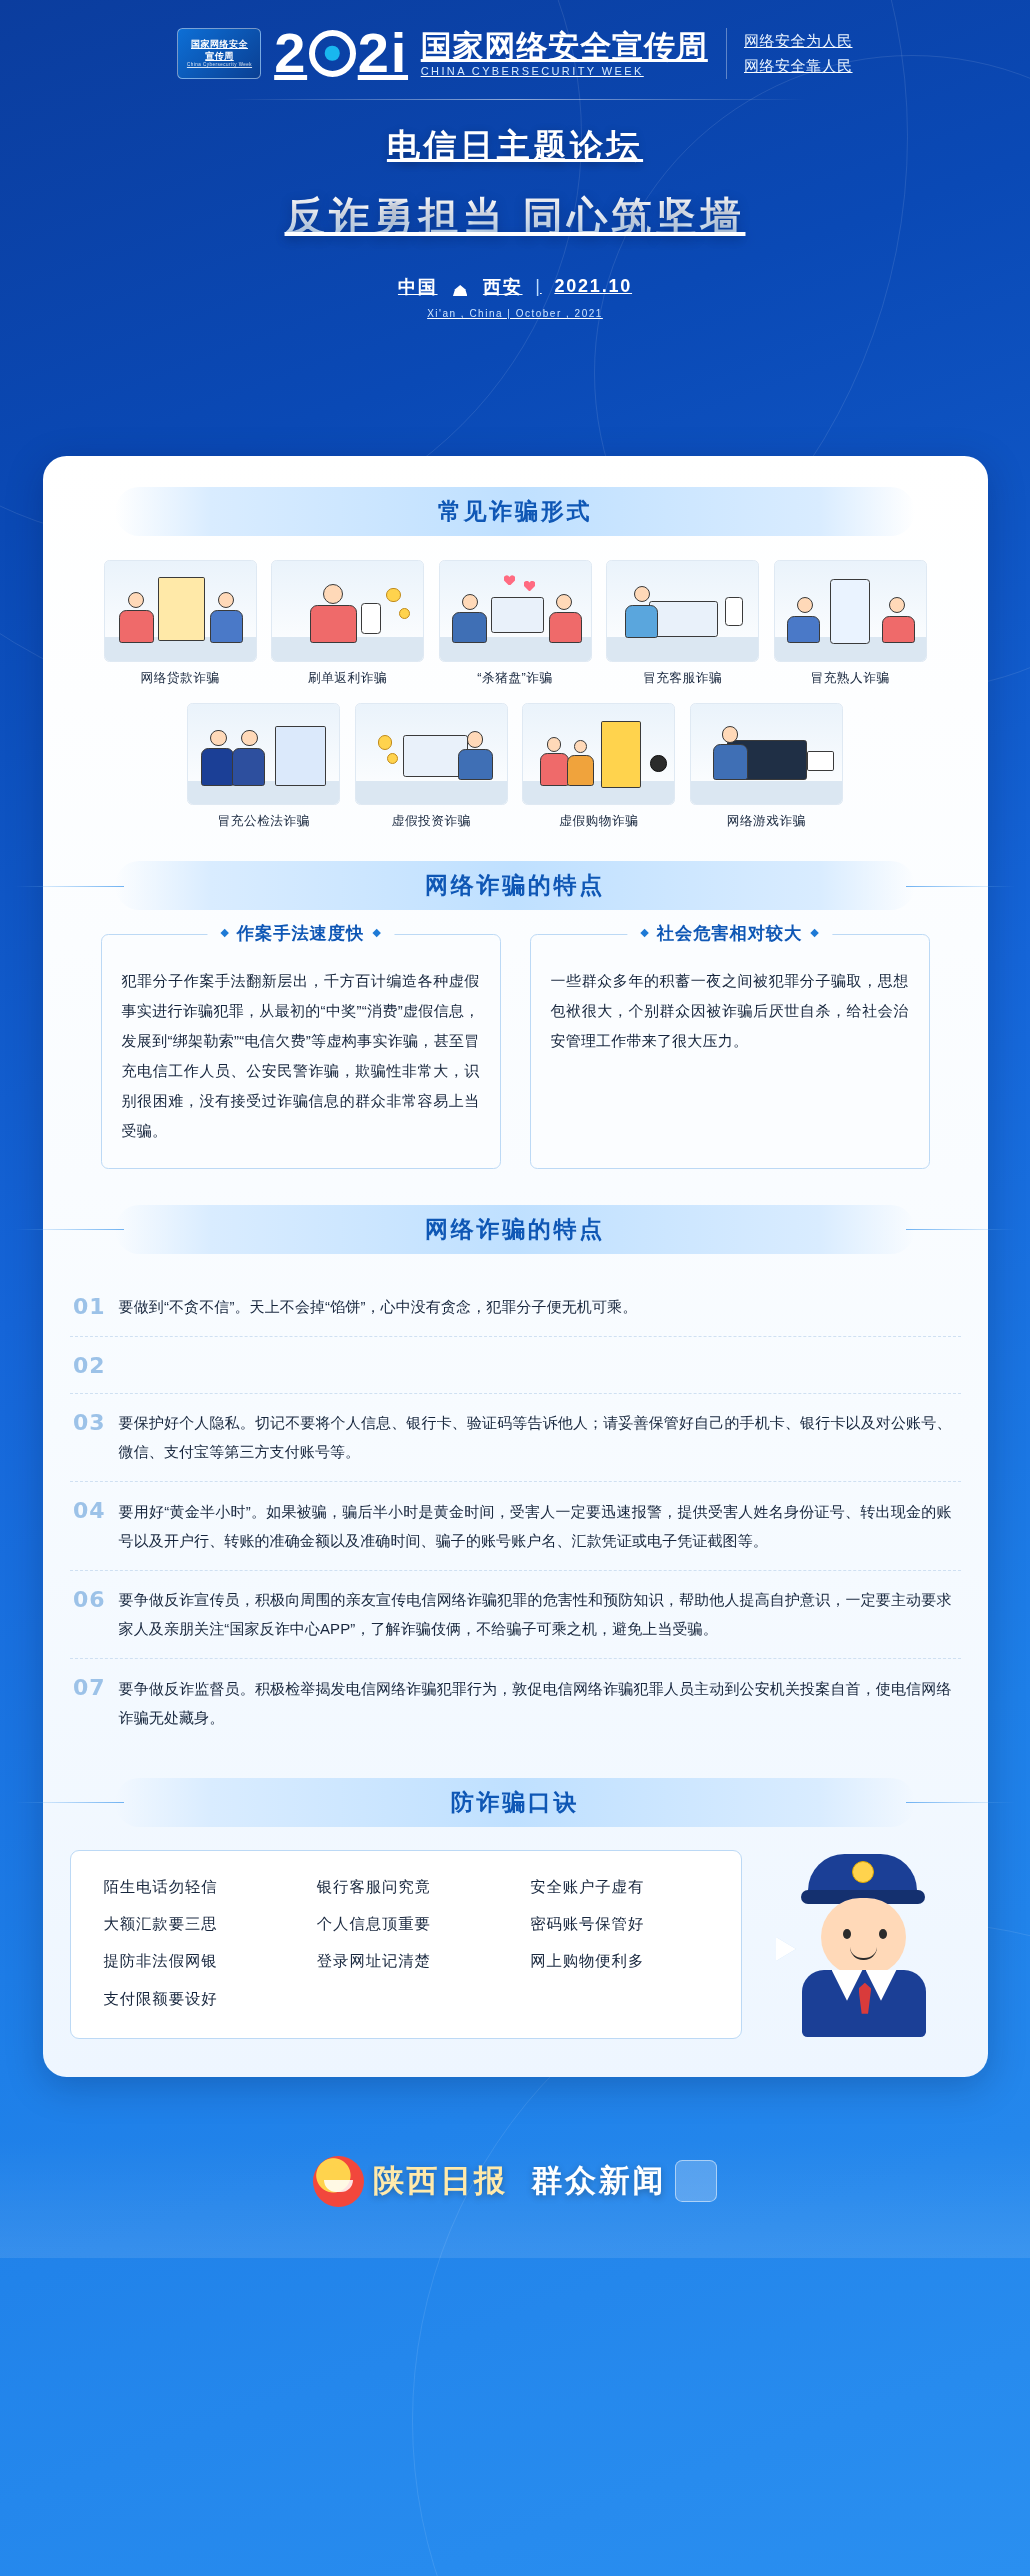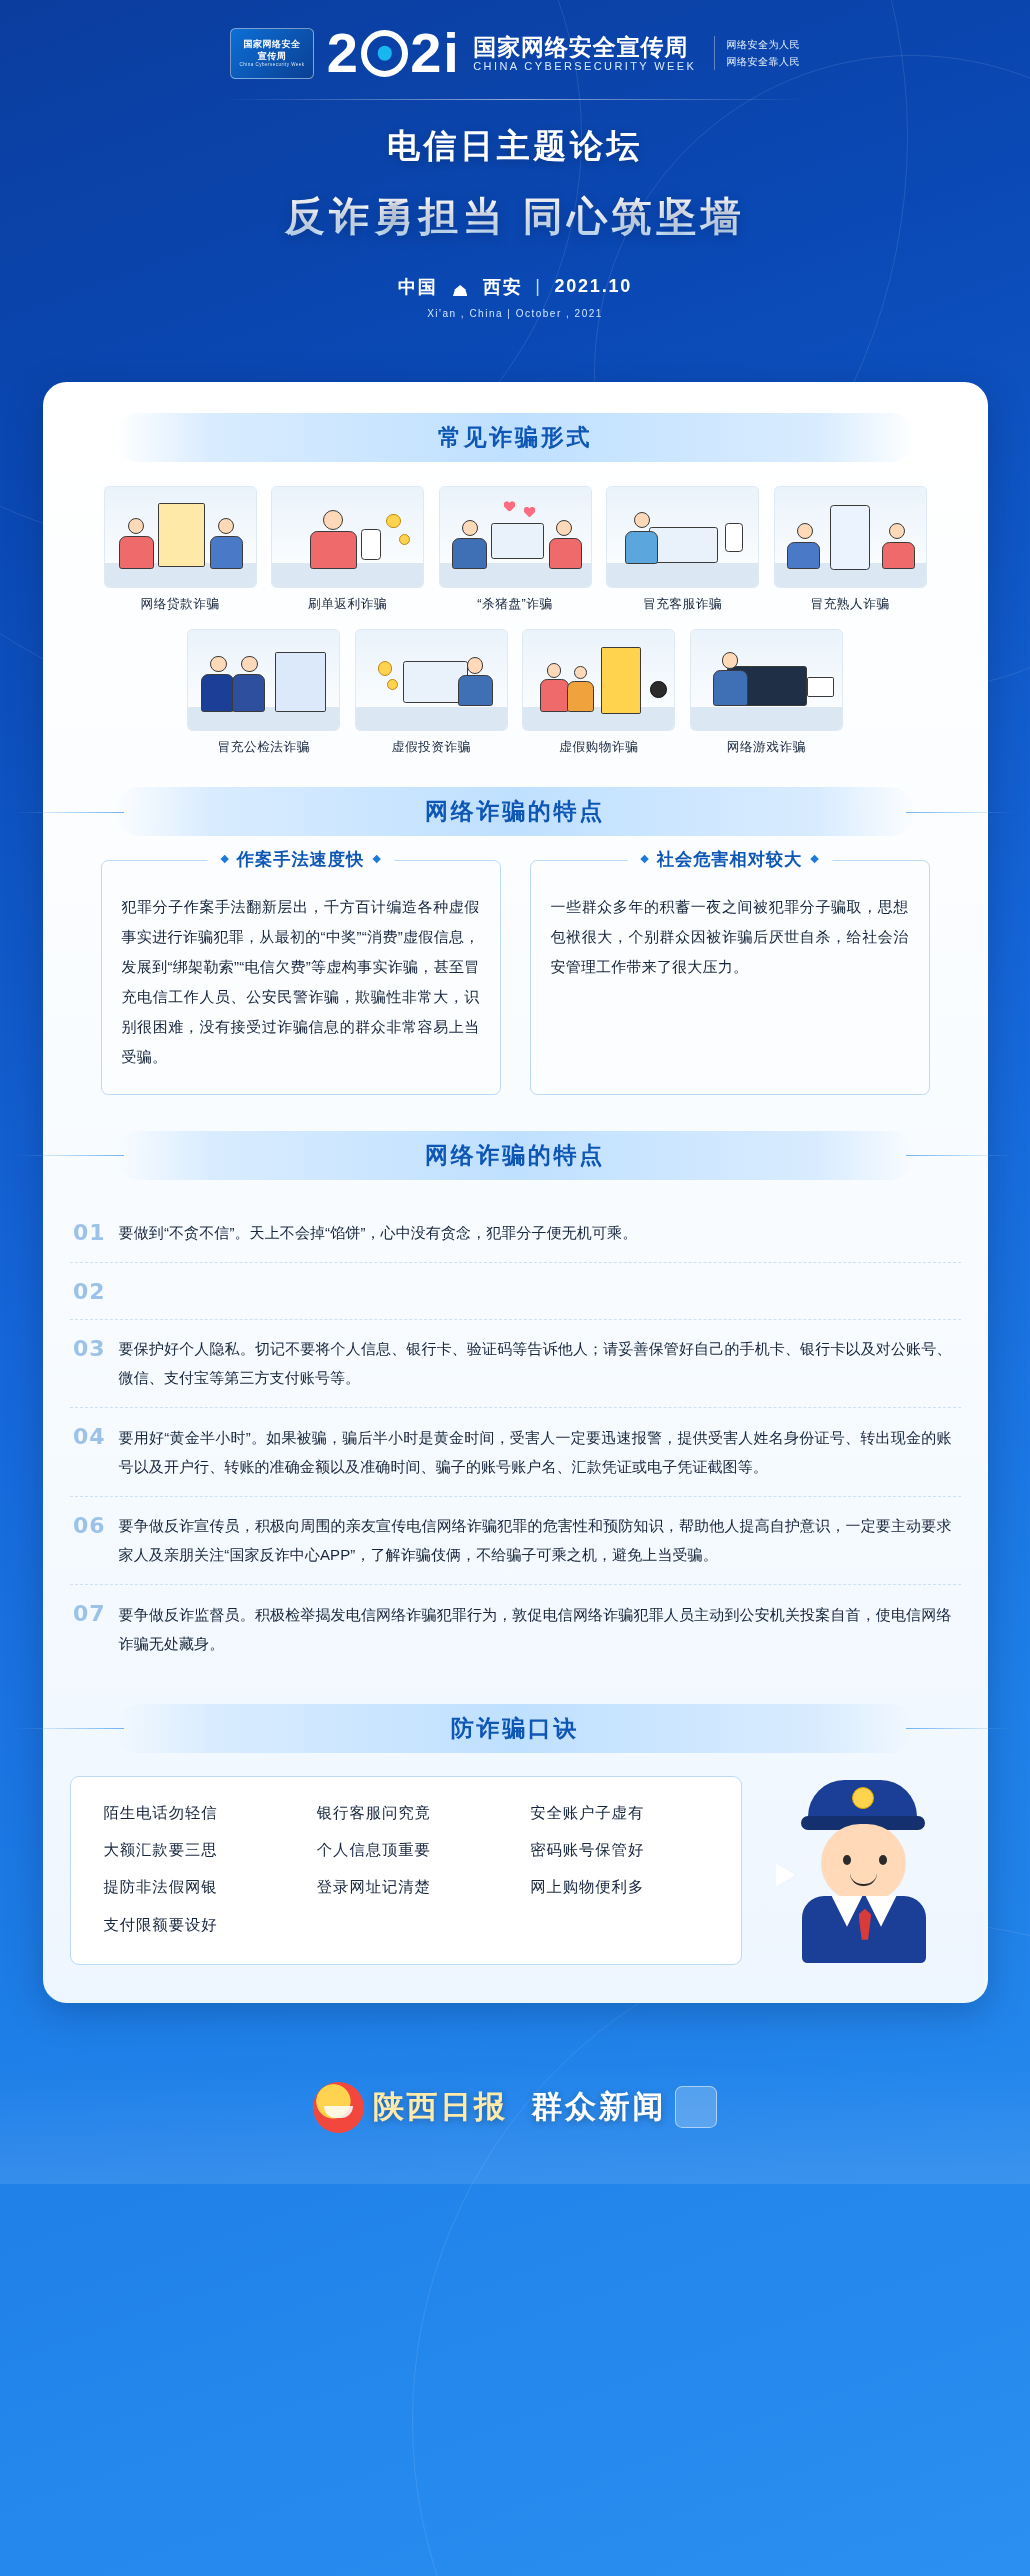--- a/index.html
+++ b/index.html
@@ -19,24 +19,25 @@
     position: absolute; border: 0.9px solid rgba(255,255,255,0.10); border-radius: 50%;
   }
   .bg-deco .r1 { width: 818px; height: 818px; left: -236px; top: -273px; }
   .bg-deco .r2 { width: 1181px; height: 1181px; left: -273px; top: -454px; }
   .bg-deco .r3 { width: 636px; height: 636px; right: -200px; top: 55px; }
   .bg-deco .r4 { width: 1000px; height: 1000px; right: -382px; bottom: -345px; }
 
   
   .header {
     position: relative;
-    height: 382px;
+    height: 456px;
     padding-top: 25.4px;
     text-align: center;
     color: #ffffff;
+    text-decoration: underline;
   }
   .logo-row {
     display: flex; align-items: center; justify-content: center; gap: 12.7px;
   }
   .logo-badge {
     width: 84px; height: 51px; border-radius: 5.5px;
     background: linear-gradient(135deg,#0d6fd6,#0a3f93);
     border: 0.9px solid rgba(255,255,255,.45);
     display: flex; flex-direction: column; align-items: center; justify-content: center;
     font-size: 8.2px; line-height: 1.25; letter-spacing: 0.5px;
@@ -50,25 +51,25 @@
   }
   .year .zero {
     display: inline-block; width: 47px; height: 47px; border-radius: 50%;
     border: 6.4px solid #ffffff; position: relative;
   }
   .year .zero::after {
     content: ""; position: absolute; width: 14.5px; height: 14.5px; border-radius: 50%;
     background: #19b7ef; left: 50%; top: 50%; transform: translate(-50%,-50%);
   }
   .title-cn-block { text-align: left; line-height: 1.15; }
-  .title-cn-block .l1 { font-size: 23px; font-weight: bold; letter-spacing: 0.9px; }
+  .title-cn-block .l1 { font-size: 31px; font-weight: bold; letter-spacing: 0.9px; }
   .title-cn-block .l2 { font-size: 11px; letter-spacing: 2.4px; color: #d8ecff; }
   .slogan-block {
-    text-align: left; font-size: 10px; line-height: 1.7; color: #eaf4ff; letter-spacing: 0.5px;
-    border-left: 0.9px solid rgba(255,255,255,.35); padding-left: 11px; margin-left: 5.5px;
+    text-align: left; font-size: 15px; line-height: 1.7; color: #eaf4ff; letter-spacing: 0.5px;
+    border-left: 0.9px solid rgba(255,255,255,.35); padding-left: 17px; margin-left: 5.5px;
   }
   .divider-line {
     width: 582px; height: 0.9px; margin: 18px auto 0;
     background: linear-gradient(90deg, rgba(255,255,255,0), rgba(255,255,255,.55), rgba(255,255,255,0));
   }
   .forum-title {
     margin-top: 23.6px; font-size: 33px; font-weight: bold; letter-spacing: 3.6px;
     text-shadow: 0 1.8px 9px rgba(0,0,0,.25);
   }
   .forum-sub {

